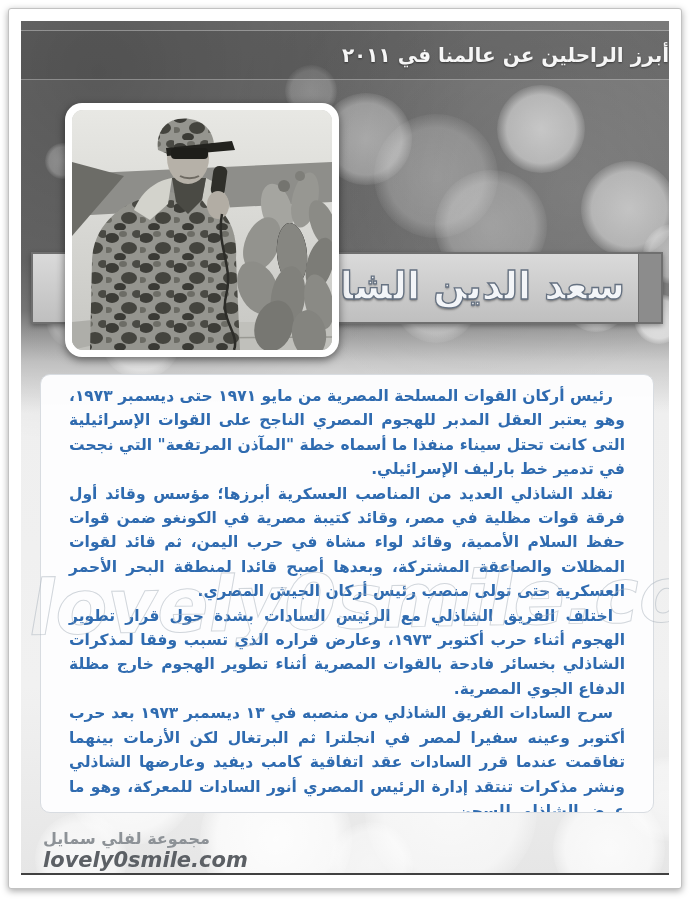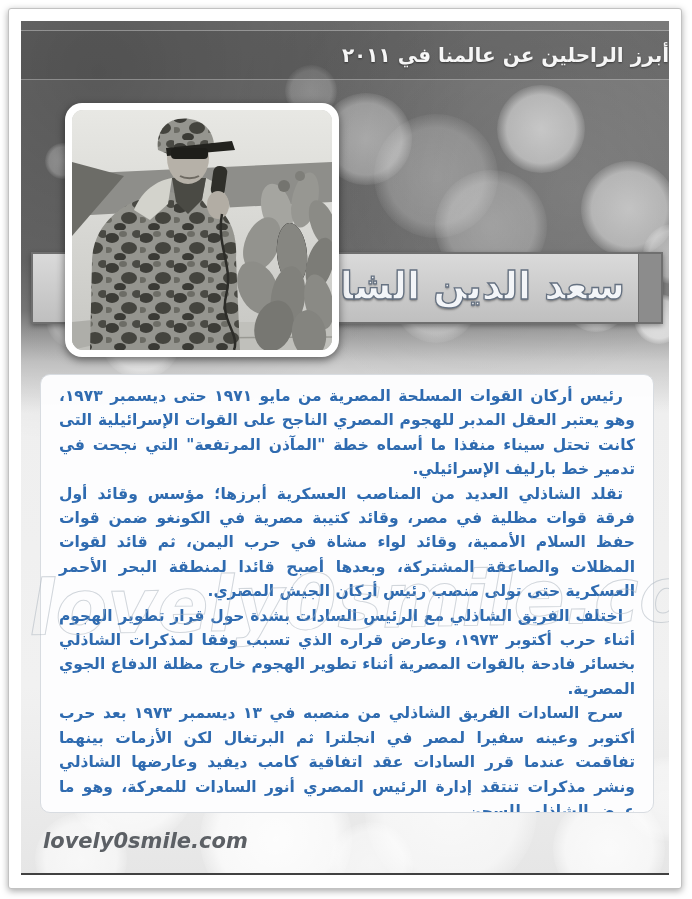--- a/index.html
+++ b/index.html
@@ -33,21 +33,21 @@
         background:linear-gradient(180deg,#dadada 0%,#cbcbcb 55%,#bfbfbf 100%);
         border:2px solid #6f6f6f;box-sizing:border-box;box-shadow:0 2px 5px rgba(0,0,0,0.35);}
   .name-strip{position:absolute;right:0;top:0;bottom:0;width:22px;background:#8c8c8c;
         border-left:1px solid #6f6f6f;}
   .name-text{position:absolute;right:36px;top:50%;transform:translateY(-54%);
         direction:rtl;font-size:38px;font-weight:bold;color:#f3f5f8;
         -webkit-text-stroke:1.3px #657181;
         text-shadow:0 2px 2px rgba(0,0,0,0.35);white-space:nowrap;}
   .content-box{position:absolute;left:19px;top:353px;width:614px;height:439px;z-index:5;
         background:rgba(253,253,254,0.97);border:1px solid #d8dce1;border-radius:10px;
-        box-sizing:border-box;padding:9px 18px;direction:rtl;text-align:justify;
+        box-sizing:border-box;padding:9px 28px;direction:rtl;text-align:justify;
         color:#2f6bb0;font-weight:bold;font-size:15.5px;line-height:24.4px;overflow:hidden;}
   .content-box p{margin:0;text-indent:12px;}
   .watermark-mid{position:absolute;left:8px;top:536px;width:636px;z-index:6;
         font-size:76px;font-style:italic;font-weight:bold;color:transparent;
         -webkit-text-stroke:1px #aeb7c0;opacity:0.55;white-space:nowrap;
         transform:rotate(-1.2deg);pointer-events:none;}
   .footer-brand{position:absolute;left:22px;top:808px;z-index:5;text-align:left;}
   .footer-ar{direction:rtl;display:inline-block;font-size:16px;font-weight:bold;color:#8d9297;
         margin:0 0 0 0;line-height:18px;}
   .footer-en{font-size:21px;font-weight:bold;font-style:italic;color:#5c6065;line-height:24px;}
@@ -155,18 +155,19 @@
         <p>رئيس أركان القوات المسلحة المصرية من مايو ١٩٧١ حتى ديسمبر ١٩٧٣، وهو يعتبر العقل المدبر للهجوم المصري الناجح على القوات الإسرائيلية التى كانت تحتل سيناء منفذا ما أسماه خطة "المآذن المرتفعة" التي نجحت في تدمير خط بارليف الإسرائيلي.</p>
         <p>تقلد الشاذلي العديد من المناصب العسكرية أبرزها؛ مؤسس وقائد أول فرقة قوات مظلية في مصر، وقائد كتيبة مصرية في الكونغو ضمن قوات حفظ السلام الأممية، وقائد لواء مشاة في حرب اليمن، ثم قائد لقوات المظلات والصاعقة المشتركة، وبعدها أصبح قائدا لمنطقة البحر الأحمر العسكرية حتى تولى منصب رئيس أركان الجيش المصري.</p>
         <p>اختلف الفريق الشاذلي مع الرئيس السادات بشدة حول قرار تطوير الهجوم أثناء حرب أكتوبر ١٩٧٣، وعارض قراره الذي تسبب وفقا لمذكرات الشاذلي بخسائر فادحة بالقوات المصرية أثناء تطوير الهجوم خارج مظلة الدفاع الجوي المصرية.</p>
         <p>سرح السادات الفريق الشاذلي من منصبه في ١٣ ديسمبر ١٩٧٣ بعد حرب أكتوبر وعينه سفيرا لمصر في انجلترا ثم البرتغال لكن الأزمات بينهما تفاقمت عندما قرر السادات عقد اتفاقية كامب ديفيد وعارضها الشاذلي ونشر مذكرات تنتقد إدارة الرئيس المصري أنور السادات للمعركة، وهو ما عرض الشاذلي للسجن.</p>
 
       </div>
 
       <div class="watermark-mid">lovely0smile.com</div>
 
       <div class="footer-brand">
+        <div class="footer-ar">مجموعة لفلي سمايل</div>
         <div class="footer-en">lovely0smile.com</div>
       </div>
 
     </div>
   </div>
 </div>
 
 </body></html>

